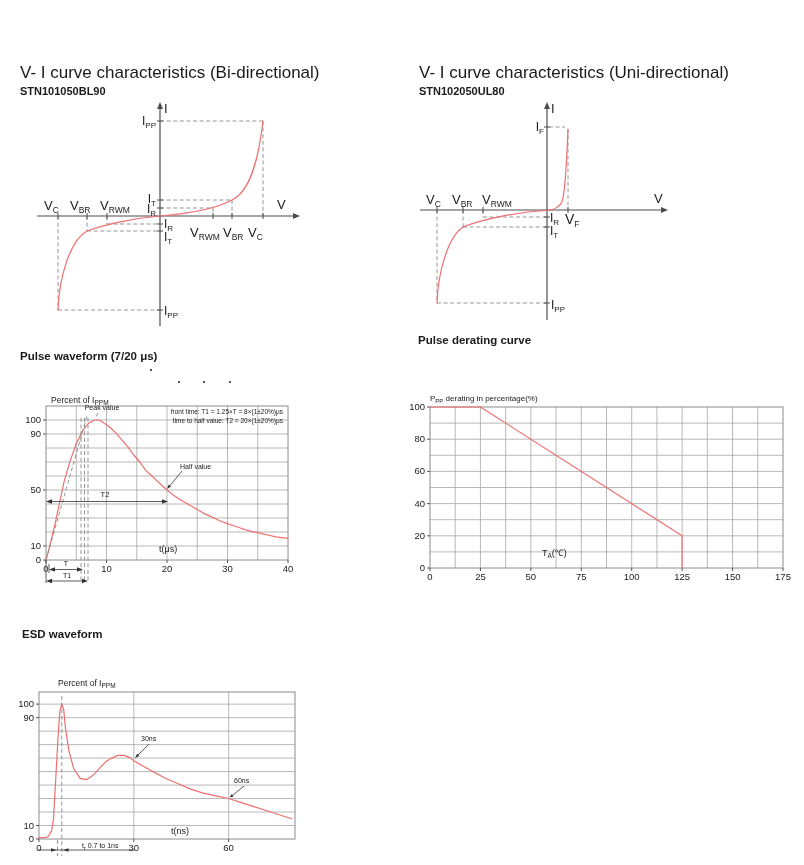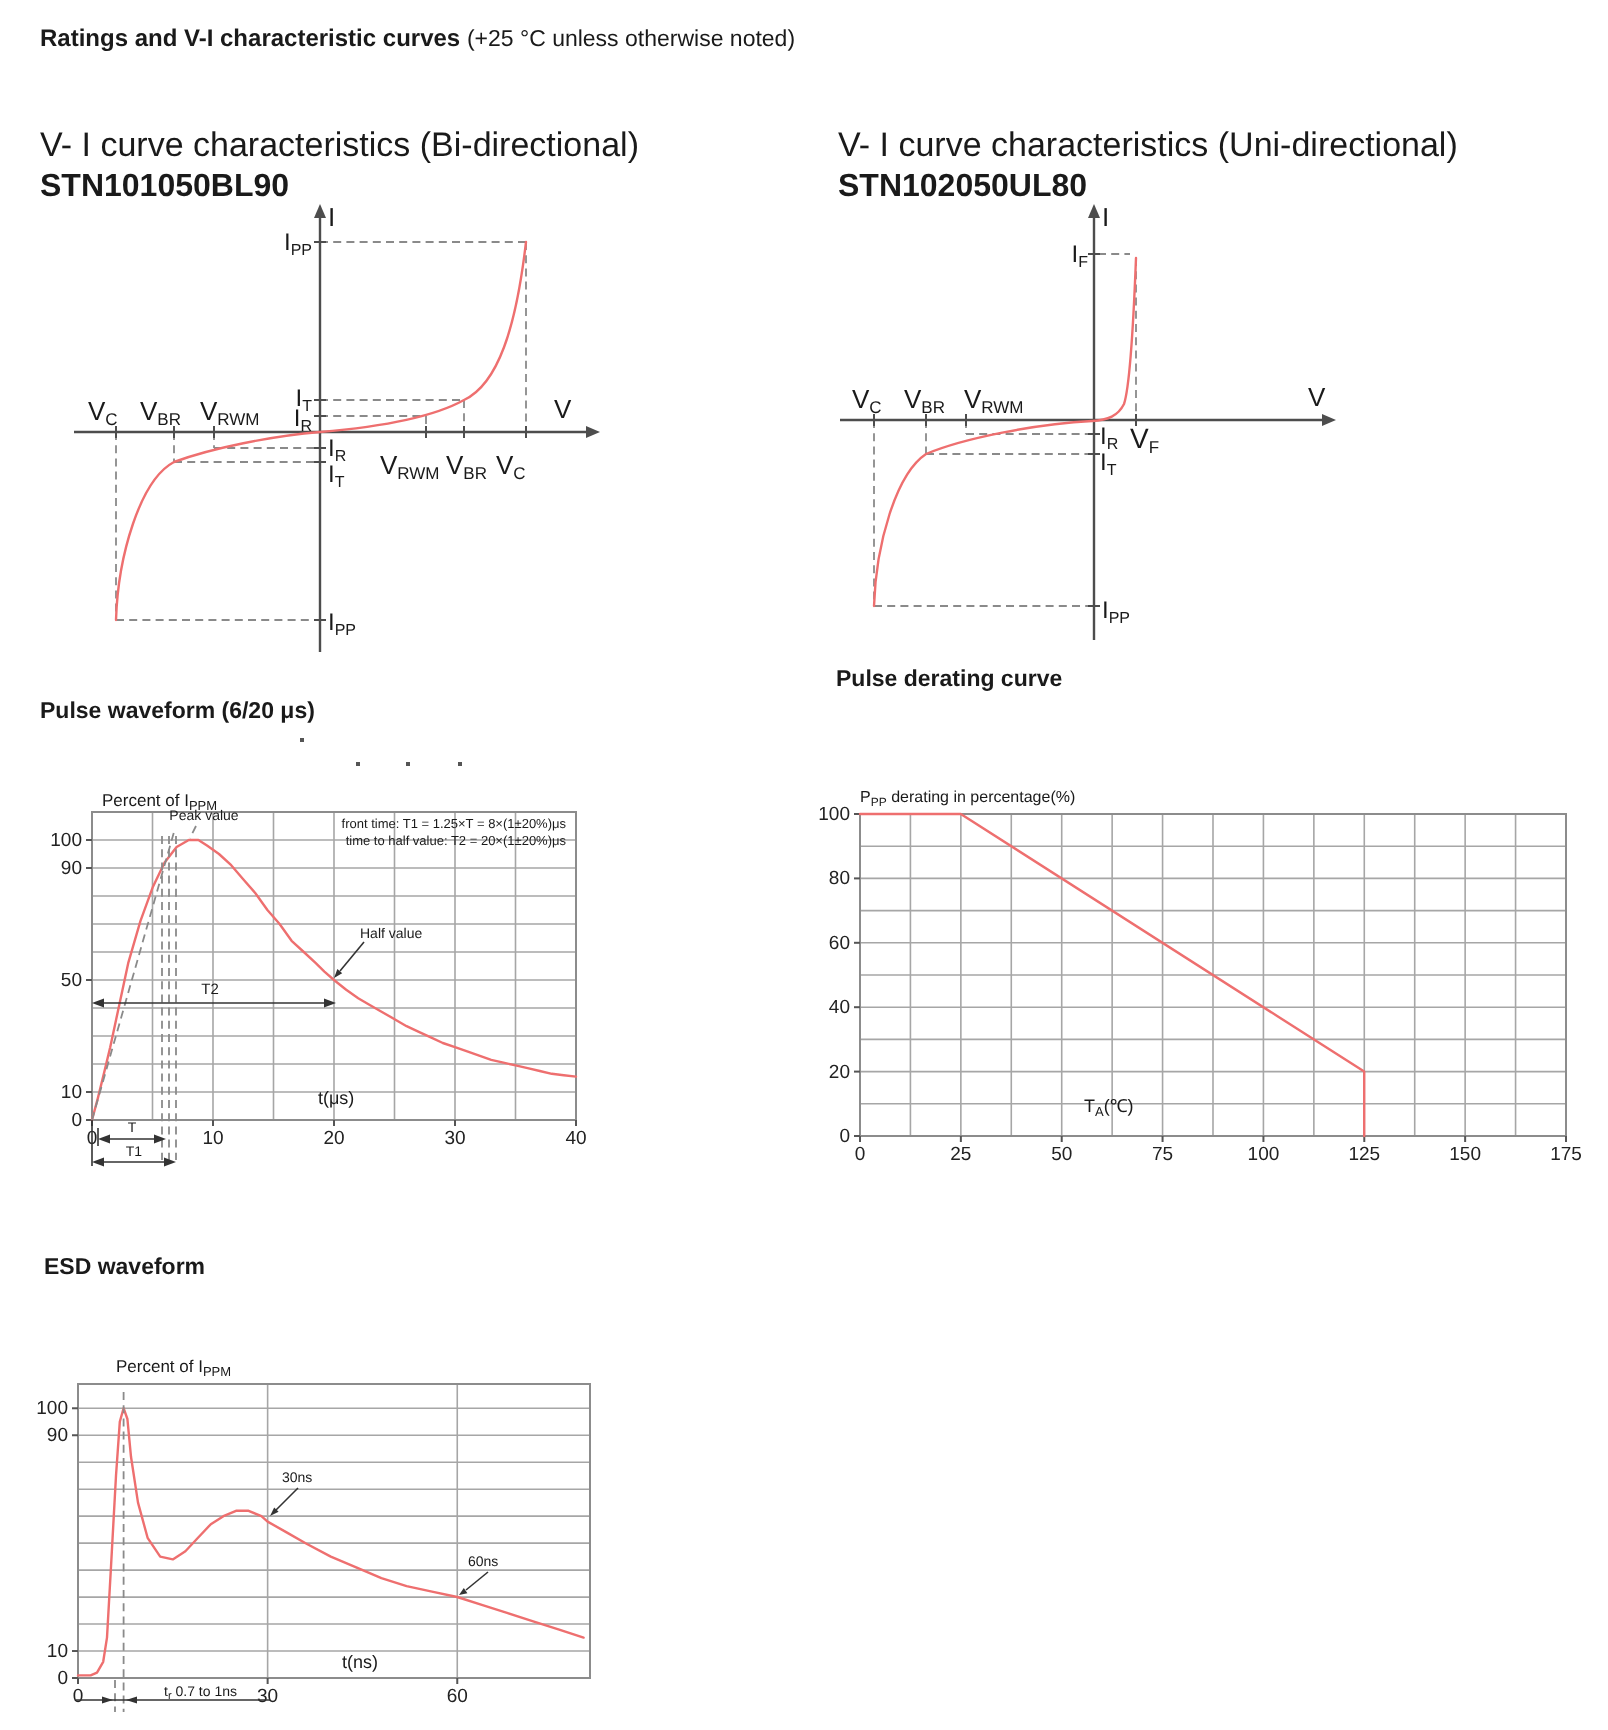--- a/index.html
+++ b/index.html
@@ -3,21 +3,21 @@
 <meta charset="utf-8">
 <style>
   *{margin:0;padding:0;box-sizing:border-box}
   body{background:#ffffff}
   .page{position:relative;width:804px;height:865px;background:#fff;font-family:"Liberation Sans",sans-serif;color:#1a1a1a;overflow:hidden}
   .abs{position:absolute}
   .hdr{font-size:12px}
   .hdr .b{font-weight:bold}
   .hdr .n{font-weight:normal;font-size:11.5px}
   .sh{font-weight:normal;font-size:17px}
-  .sp{font-weight:bold;font-size:16px;margin-top:2px}
+  .sp{font-weight:bold;font-size:11px;margin-top:2px}
   .chh{font-weight:bold;font-size:11.5px}
   svg{position:absolute;overflow:visible}
   svg text{font-family:"Liberation Sans",sans-serif;fill:#1a1a1a}
   .grid{stroke:#a6a6a6;stroke-width:0.8}
   .frame{fill:none;stroke:#8c8c8c;stroke-width:1}
   .tick{stroke:#555;stroke-width:1}
   .ticklabel{font-size:9.5px;fill:#222}
   .curve{fill:none;stroke:#ee6f6f;stroke-width:1.2;stroke-linejoin:round;stroke-linecap:round}
   .axis{stroke:#4d4d4d;stroke-width:1.2;fill:none}
   .arrow{fill:#4d4d4d;stroke:none}
@@ -30,24 +30,20 @@
   .axislbl{font-size:13px}
   .t65{font-size:6.5px}.t7{font-size:7px}.t75{font-size:7.5px}.t85{font-size:8.5px}.t9{font-size:9px}
   .sub6{font-size:6px}.sub65{font-size:6.5px}
   .dot{position:absolute;width:2px;height:2px;background:#555}
 </style>
 </head>
 <body>
 
 <div class="page">
 
-  <div class="abs hdr" style="left:20px;top:12px">
-    <span class="b">Ratings and V-I characteristic curves</span>
-    <span class="n">(+25 °C unless otherwise noted)</span>
-  </div>
 
   <div class="abs" style="left:20px;top:63px">
     <div class="sh">V- I curve characteristics (Bi-directional)</div>
     <div class="sp">STN101050BL90</div>
   </div>
   <div class="abs" style="left:419px;top:63px">
     <div class="sh">V- I curve characteristics (Uni-directional)</div>
     <div class="sp">STN102050UL80</div>
   </div>
 
@@ -140,21 +136,21 @@
       <text x="8" y="104"><tspan class="vm">V</tspan><tspan class="vs" dy="2.5">C</tspan></text>
       <text x="34" y="104"><tspan class="vm">V</tspan><tspan class="vs" dy="2.5">BR</tspan></text>
       <text x="64" y="104"><tspan class="vm">V</tspan><tspan class="vs" dy="2.5">RWM</tspan></text>
       <text x="132" y="122"><tspan class="im">I</tspan><tspan class="is" dy="2.5">R</tspan></text>
       <text x="147" y="124"><tspan style="font-size:14px">V</tspan><tspan class="vs" dy="2.5">F</tspan></text>
       <text x="132" y="135"><tspan class="im">I</tspan><tspan class="is" dy="2.5">T</tspan></text>
       <text x="133" y="209"><tspan class="im">I</tspan><tspan class="is" dy="2.5">PP</tspan></text>
     </g>
   </svg>
 
-  <div class="abs chh" style="left:20px;top:350px">Pulse waveform (6/20 μs)</div>
+  <div class="abs chh" style="left:20px;top:350px">Pulse waveform (7/20 μs)</div>
   <div class="dot" style="left:150px;top:369px"></div>
   <div class="dot" style="left:178px;top:381px"></div>
   <div class="dot" style="left:203px;top:381px"></div>
   <div class="dot" style="left:229px;top:381px"></div>
 
   <svg style="left:25px;top:390px" width="330" height="200" viewBox="0 0 330 200">
     <g>
         <line x1="51.25" y1="16" x2="51.25" y2="170" class="grid"></line>
         <line x1="81.5" y1="16" x2="81.5" y2="170" class="grid"></line>
         <line x1="111.75" y1="16" x2="111.75" y2="170" class="grid"></line>

